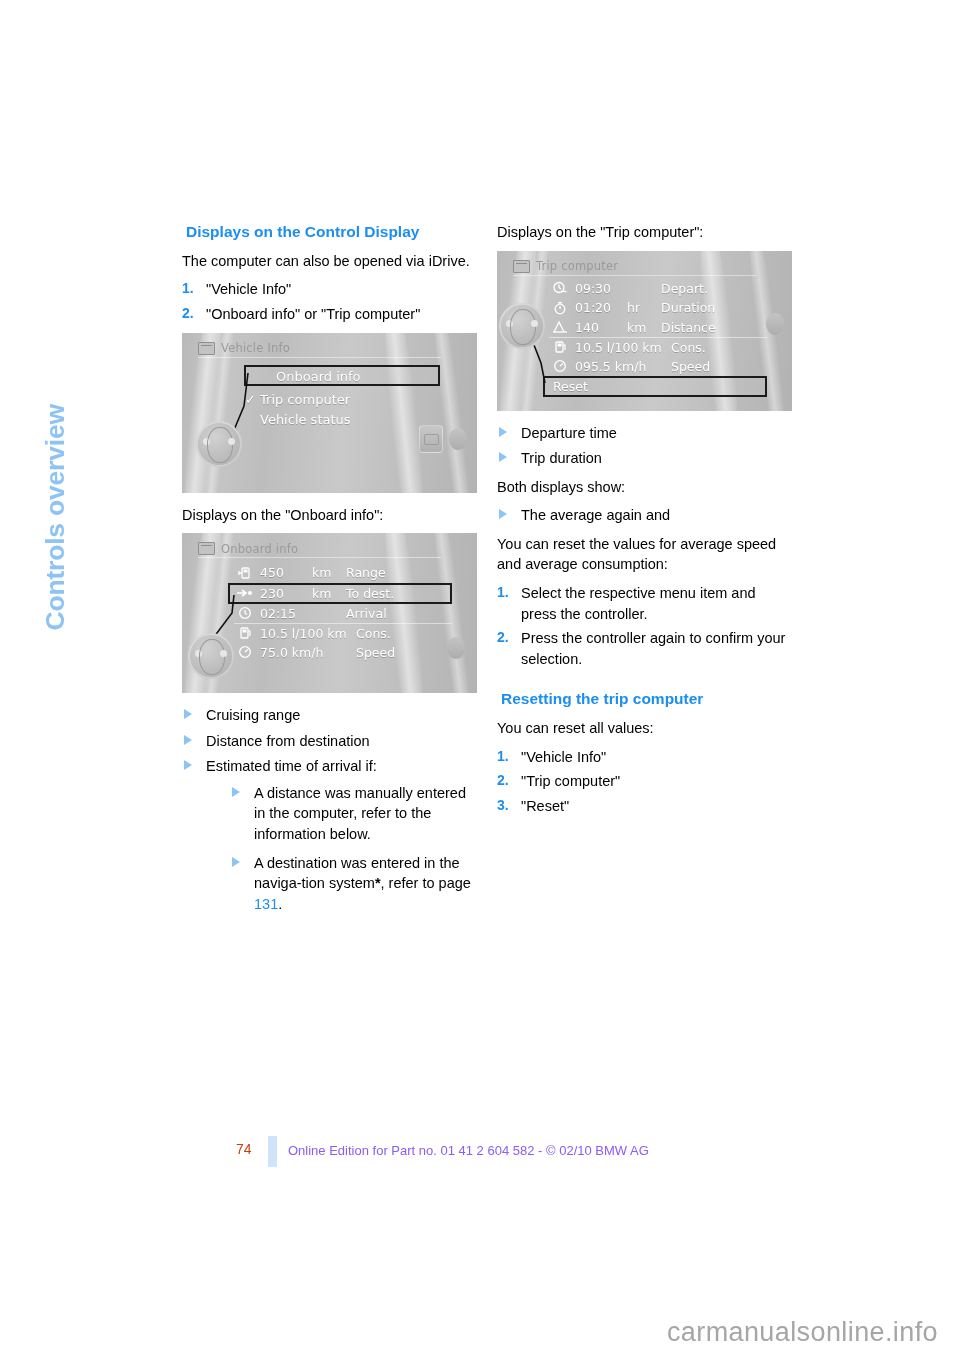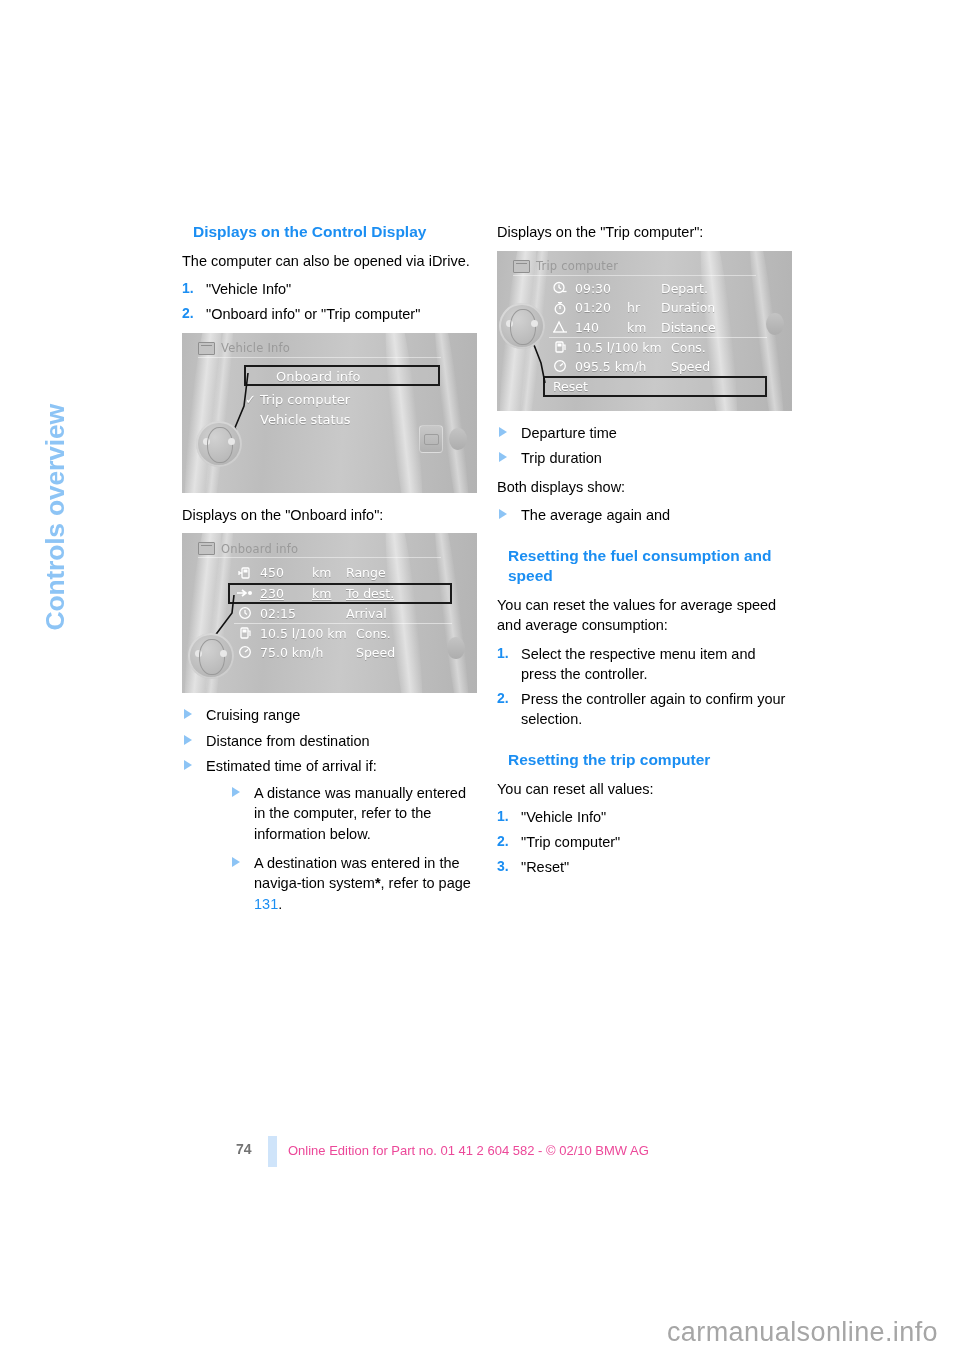--- a/index.html
+++ b/index.html
@@ -51,21 +51,21 @@
     top: 0;
     width: 295px;
   }
   .col-left  { left: 0px; }
   .col-right { left: 315px; }
 
   h2.section {
     font-size: 15.5px;
     font-weight: bold;
     color: #1b8ef2;
-    margin: 0 0 9px 11px;
+    margin: 0 0 9px 4px;
     line-height: 1.28;
   }
   h2.section.tight { margin-top: 20px; }
 
   p.body {
     font-size: 14.5px;
     line-height: 1.42;
     margin: 0 0 8px 0;
     color: #000;
   }
@@ -277,21 +277,20 @@
     position: relative;
     box-sizing: border-box;
   }
   .drow.boxed {
     border: 2px solid #1a1a1a;
     background: rgba(200,200,200,0.22);
     height: 21px;
     margin-left: -6px;
     padding-left: 4px;
     width: 224px;
-    text-decoration: underline;
   }
   .drow.divider-top { border-top: 1px solid rgba(255,255,255,.5); }
   .drow .ic {
     width: 22px;
     flex: 0 0 22px;
     display: flex;
     align-items: center;
     justify-content: center;
   }
   .drow .val   { flex: 0 0 52px; text-align: left; padding-left: 4px;}
@@ -319,34 +318,33 @@
   .footer {
     position: absolute;
     left: 0; top: 1140px;
     width: 960px;
     height: 40px;
   }
   .footer .pageno {
     position: absolute;
     left: 236px; top: 1px;
     font-size: 14px;
-    color: #737373;
-    font-weight: bold;
+    color: #c2410c;
   }
   .footer .bluebar {
     position: absolute;
     left: 268px; top: -4px;
     width: 9px; height: 31px;
     background: #cfe4fa;
   }
   .footer .imprint {
     position: absolute;
     left: 288px; top: 3px;
     font-size: 13px;
-    color: #ec4899;
+    color: #8b5cf6;
     white-space: nowrap;
   }
 
   .watermark {
     position: absolute;
     right: 22px;
     bottom: 10px;
     font-size: 27px;
     color: #a6a6a6;
     letter-spacing: .4px;
@@ -632,21 +630,20 @@
 
     <p class="body">Both displays show:</p>
 
     <ul class="bullets">
       <li>
         <span class="tri"></span>
         <span>The average again and</span>
       </li>
     </ul>
 
-    <h2 class="section tight">Resetting the fuel consumption and speed</h2>
     <p class="body">You can reset the values for average speed and average consumption:</p>
 
     <ol class="steps">
       <li>
         <span class="num">1.</span>
         <span>Select the respective menu item and press the controller.</span>
       </li>
       <li>
         <span class="num">2.</span>
         <span>Press the controller again to confirm your selection.</span>

